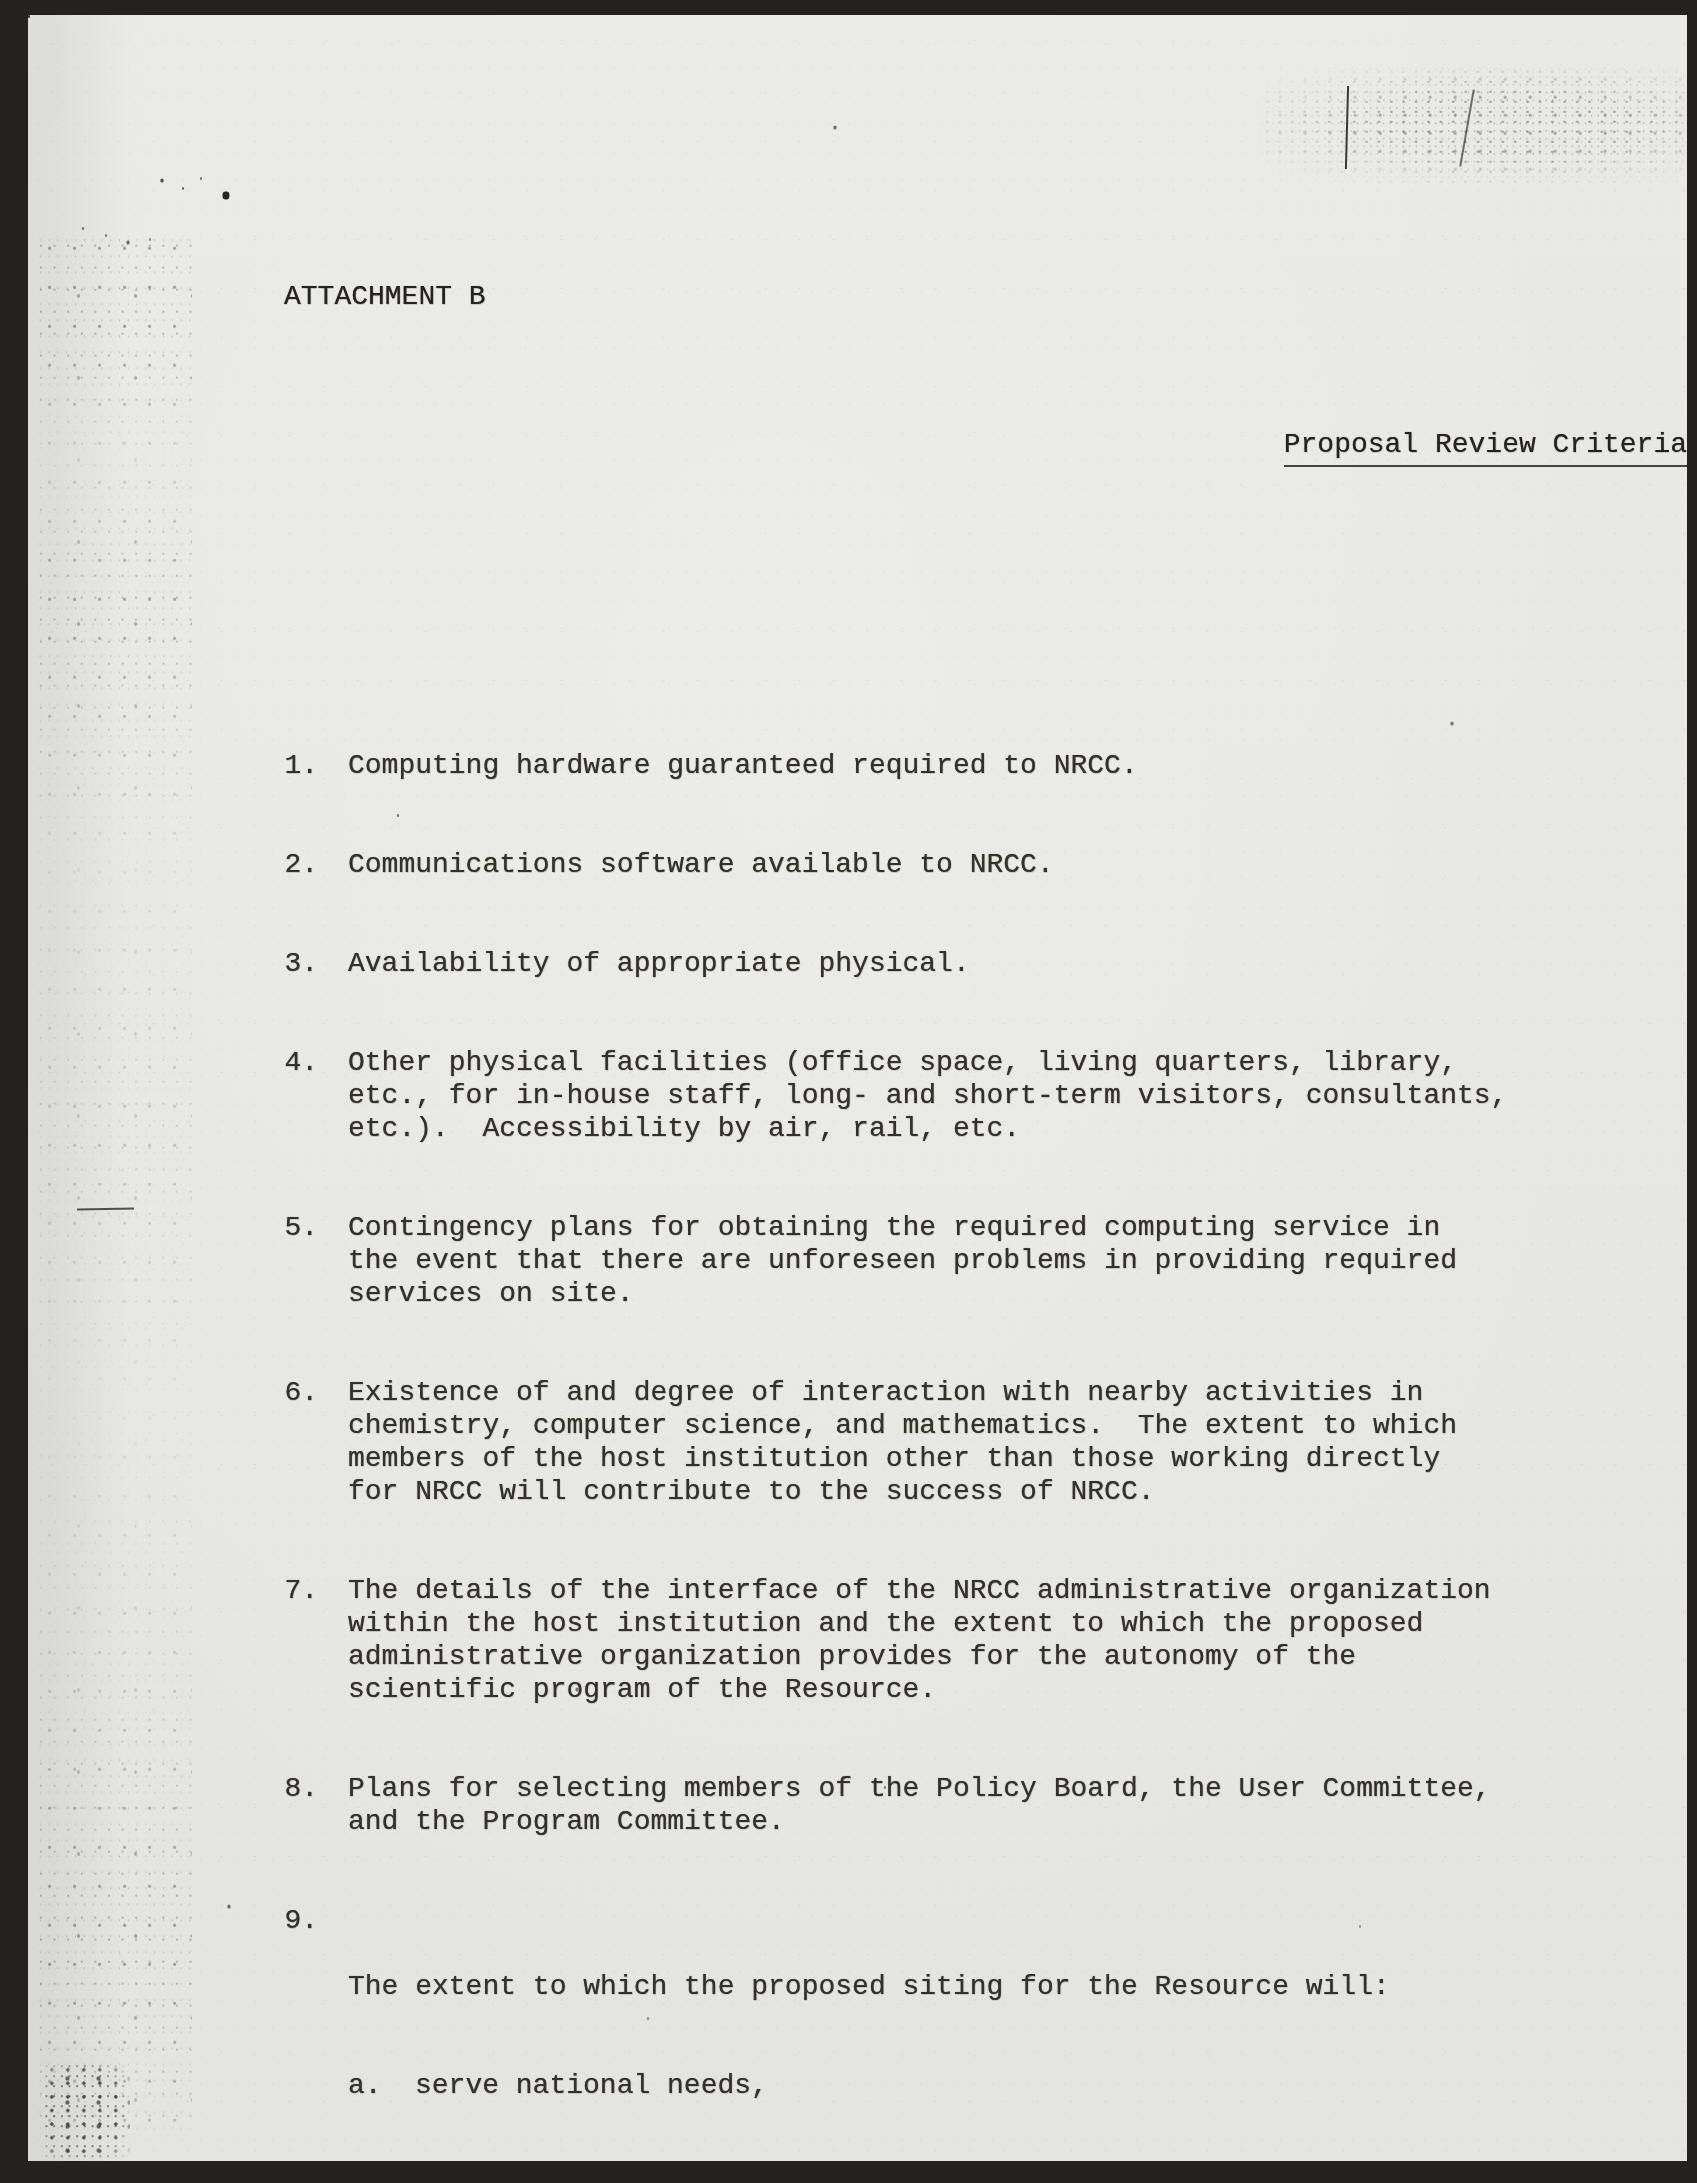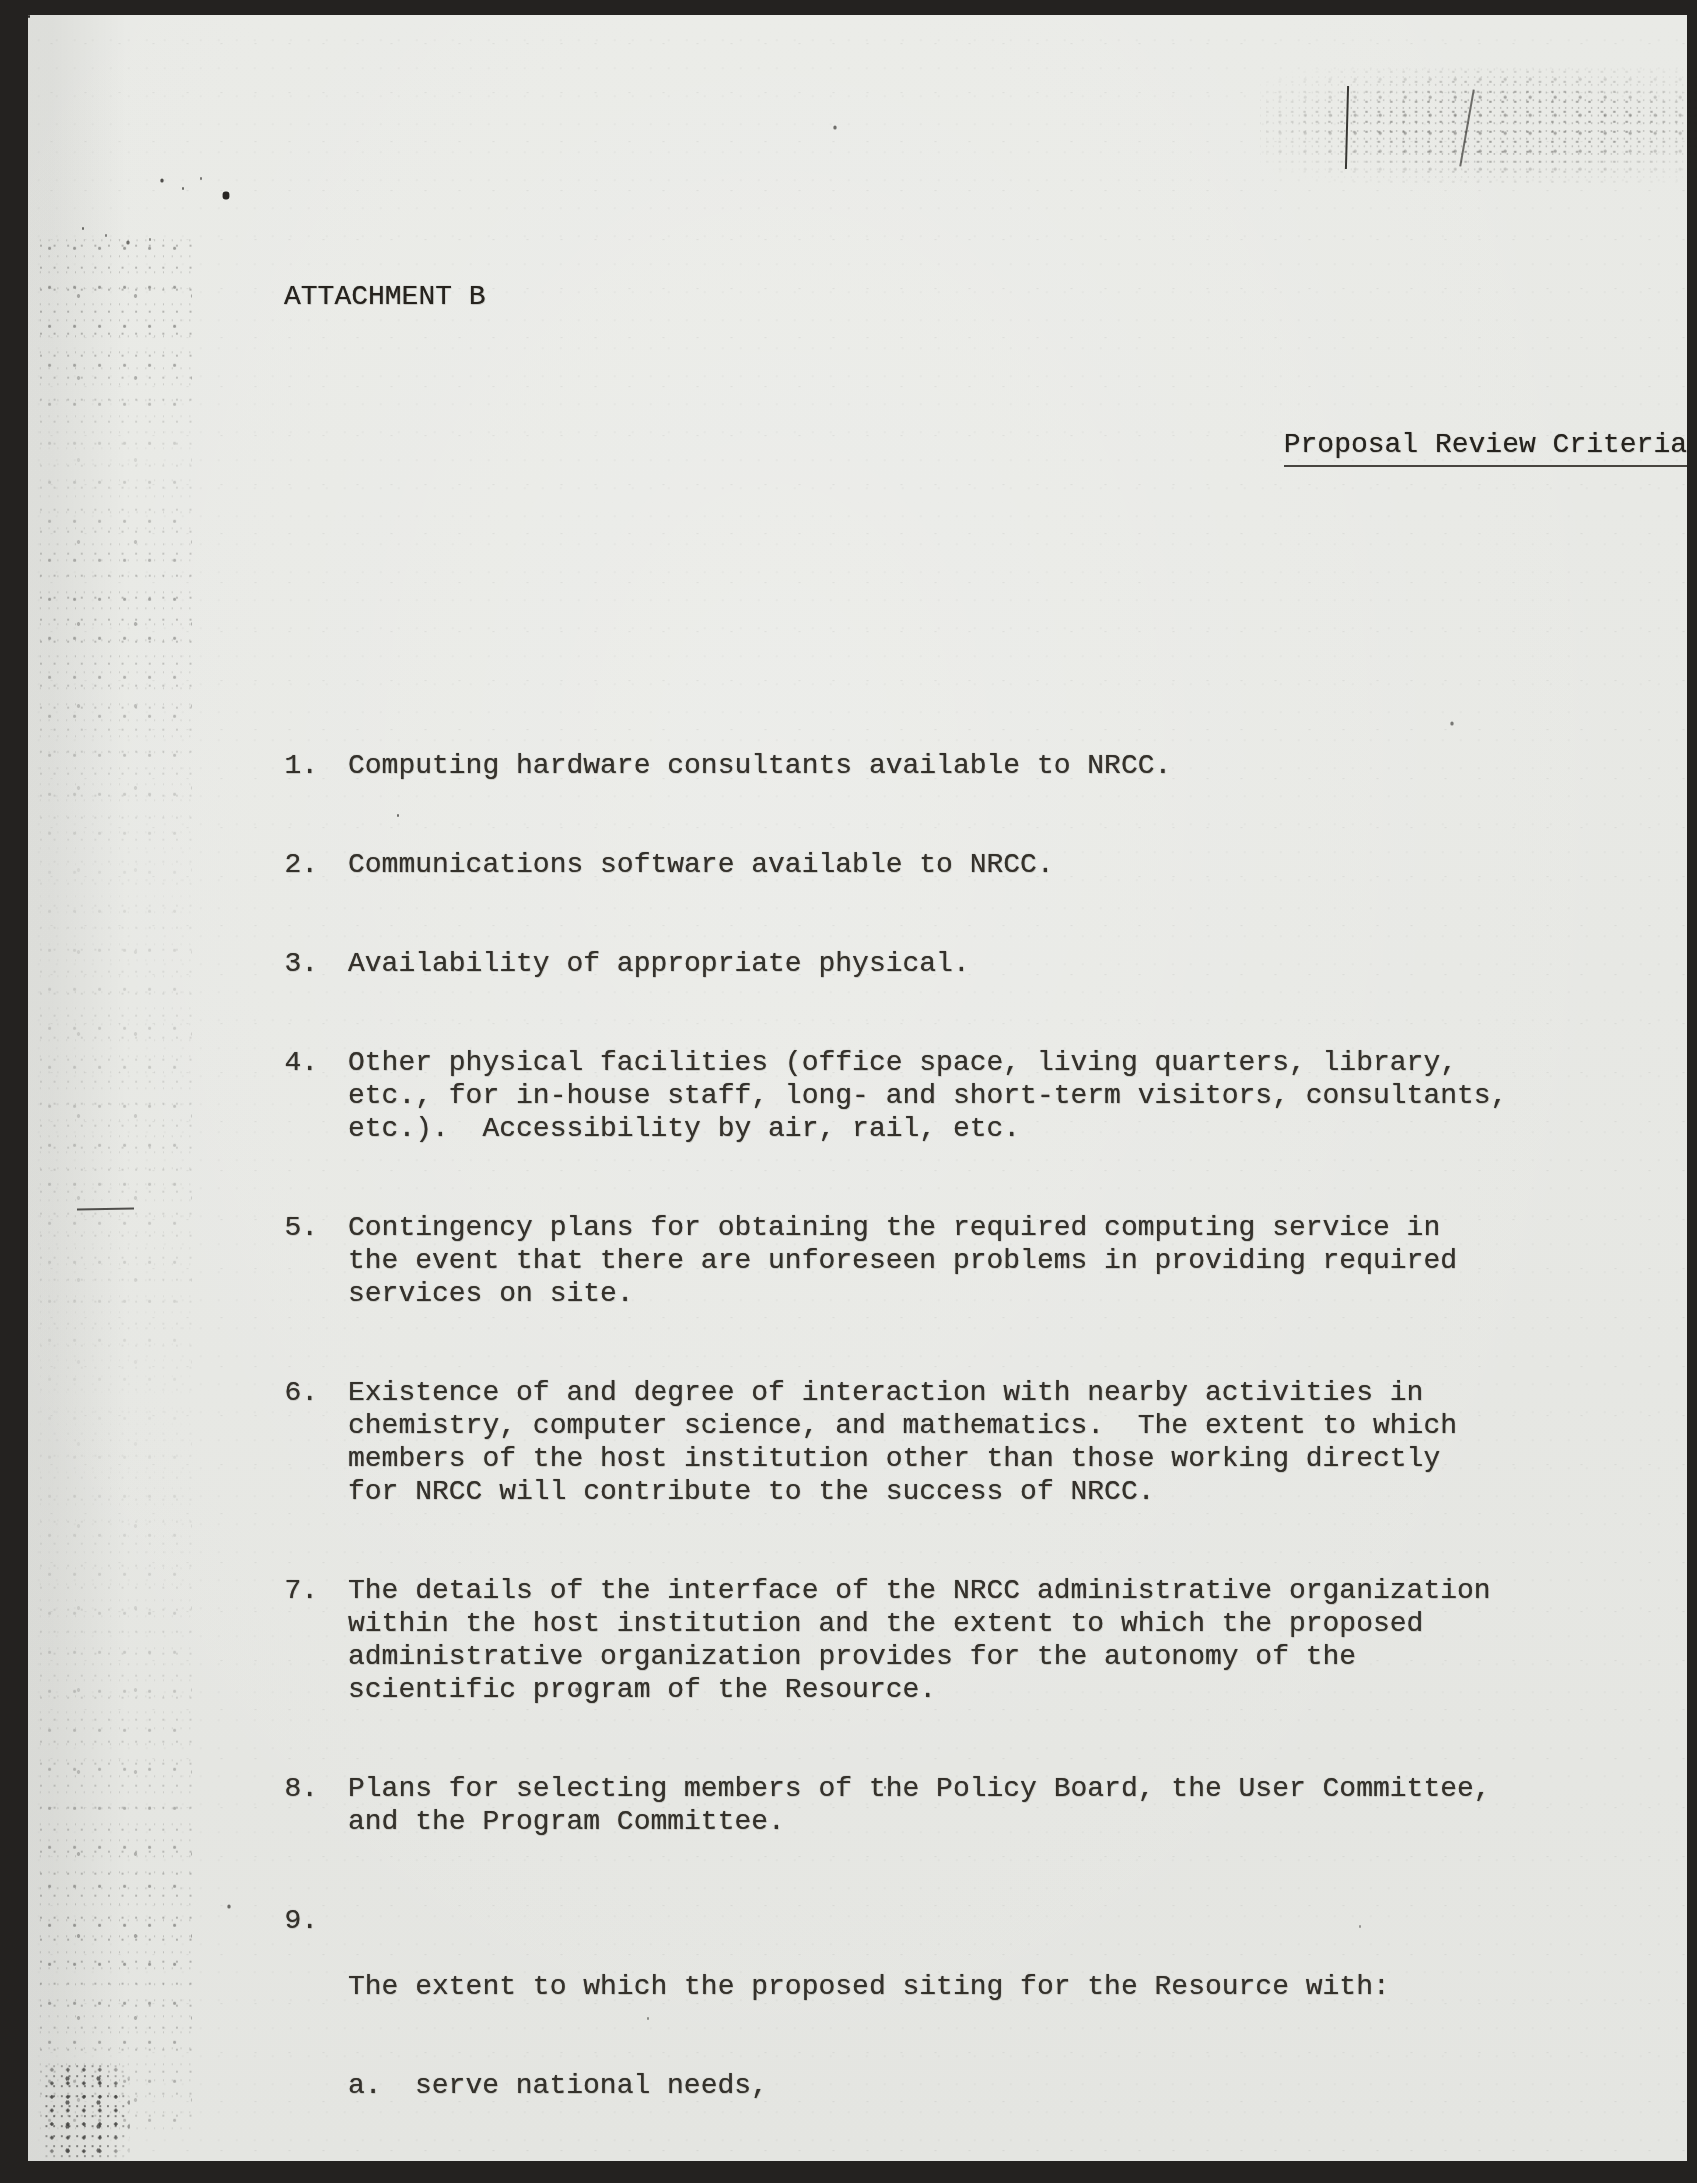--- a/index.html
+++ b/index.html
@@ -115,21 +115,21 @@
 
   <div class="title-wrap">
     <span class="type doc-title">Proposal Review Criteria</span>
   </div>
 
   <div class="content type">
 
     <div class="list">
       <div class="item">
         <span class="num">1.</span>
-        <div class="itext">Computing hardware consultants available to NRCC.</div>
+        <div class="itext">Computing hardware guaranteed required to NRCC.</div>
       </div>
       <div class="item">
         <span class="num">2.</span>
         <div class="itext">Communications software available to NRCC.</div>
       </div>
       <div class="item">
         <span class="num">3.</span>
         <div class="itext">Availability of appropriate physical.</div>
       </div>
       <div class="item">
@@ -159,21 +159,21 @@
 scientific program of the Resource.</div>
       </div>
       <div class="item">
         <span class="num">8.</span>
         <div class="itext">Plans for selecting members of the Policy Board, the User Committee,
 and the Program Committee.</div>
       </div>
       <div class="item">
         <span class="num">9.</span>
         <div class="itext">
-          <div>The extent to which the proposed siting for the Resource with:</div>
+          <div>The extent to which the proposed siting for the Resource will:</div>
           <div class="sub">
             <span class="snum">a.</span>
             <div class="stext">serve national needs,</div>
           </div>
           
           
           
           
         </div>
       </div>

